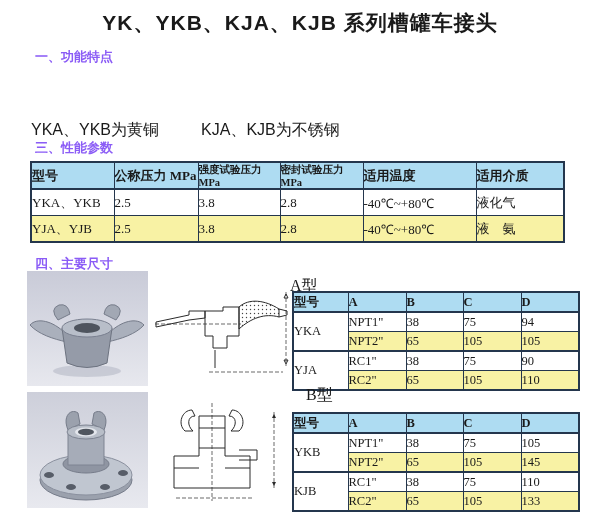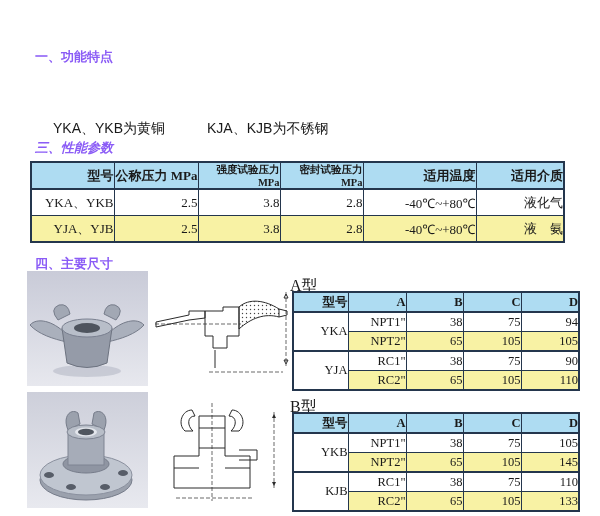--- a/index.html
+++ b/index.html
@@ -1,54 +1,55 @@
 <!DOCTYPE html>
 <html><head>
 <meta charset="utf-8">
 <style>
   html,body{margin:0;padding:0;background:#fff;}
   .page{position:relative;width:600px;height:516px;background:#ffffff;
         font-family:"Liberation Sans",sans-serif;color:#1a1a1a;overflow:hidden;}
   .title{position:absolute;top:9px;left:0;width:100%;text-align:center;
          font-size:21px;font-weight:bold;letter-spacing:1px;}
   .sec-heading{position:absolute;left:35px;font-size:13px;font-weight:bold;color:#8b5cf6;}
-  #sec1{top:48px;} #sec2{top:103px;} #sec3{top:139px;font-style:italic;} #sec4{top:255px;}
+  #sec1{top:48px;} #sec2{top:103px;} #sec3{top:139px;} #sec4{top:255px;}
   .para{position:absolute;left:8px;top:66px;width:586px;font-size:13.5px;
         line-height:17.5px;text-indent:29px;}
-  .materials{position:absolute;left:53px;top:120px;font-size:14px;text-align:right;}
+  .materials{position:absolute;left:31px;top:120px;font-size:16px;text-align:right;}
   .materials .gap{display:inline-block;width:42px;}
   
   table{border-collapse:collapse;table-layout:fixed;
-        font-family:"Liberation Serif",serif;text-align:right;}
+        font-family:"Liberation Serif",serif;text-align:left;}
   table.perf{position:absolute;left:30px;top:161px;width:533px;
              font-size:13px;border:2px solid #24364d;}
   .perf th,.perf td{border:1px solid #24364d;height:25px;padding:0;overflow:hidden;}
   .perf thead th{background:#aedcf2;font-weight:bold;border-bottom:2px solid #24364d;}
   .perf th.small{font-size:10.5px;}
   .perf tr.yellow td{background:#f8f2a4;}
   .dim{position:absolute;width:286px;font-size:12.5px;border:2px solid #24364d;}
   #tableA{left:292px;top:291px;} #tableB{left:292px;top:412px;}
   .dim th,.dim td{border:1px solid #24364d;height:18px;padding:0;overflow:hidden;}
   .dim thead th{background:#aedcf2;font-weight:bold;border-bottom:2px solid #24364d;}
   .dim tr.grp td{border-top:2px solid #24364d;}
   .dim td.yellow{background:#f8f2a4;}
   .dim-label{position:absolute;left:290px;font-family:"Liberation Serif",serif;font-size:16px;}
-  #labelA{top:276px;} #labelB{top:397px;}
+  #labelA{top:276px;} #labelB{top:385px;margin-left:16px;}
   .fig{position:absolute;}
   #photoA{left:27px;top:271px;} #drawingA{left:153px;top:284px;}
   #photoB{left:27px;top:392px;} #drawingB{left:162px;top:398px;}
   svg{display:block;}
   .line{stroke:#2a2a2a;fill:none;stroke-width:1;}
   .dash{stroke:#2a2a2a;fill:none;stroke-width:0.7;stroke-dasharray:4 2;}
 </style>
 </head>
 <body>
 
 <div class="page">
 
+  <div class="title">YK、YKB、KJA、KJB 系列槽罐车接头</div>
 
   <div class="sec-heading" id="sec1">一、功能特点</div>
 
   <div class="materials">
     <span>YKA、YKB为黄铜</span><span class="gap"></span><span>KJA、KJB为不锈钢</span>
   </div>
 
   <div class="sec-heading" id="sec3">三、性能参数</div>
 
   <table class="perf">

